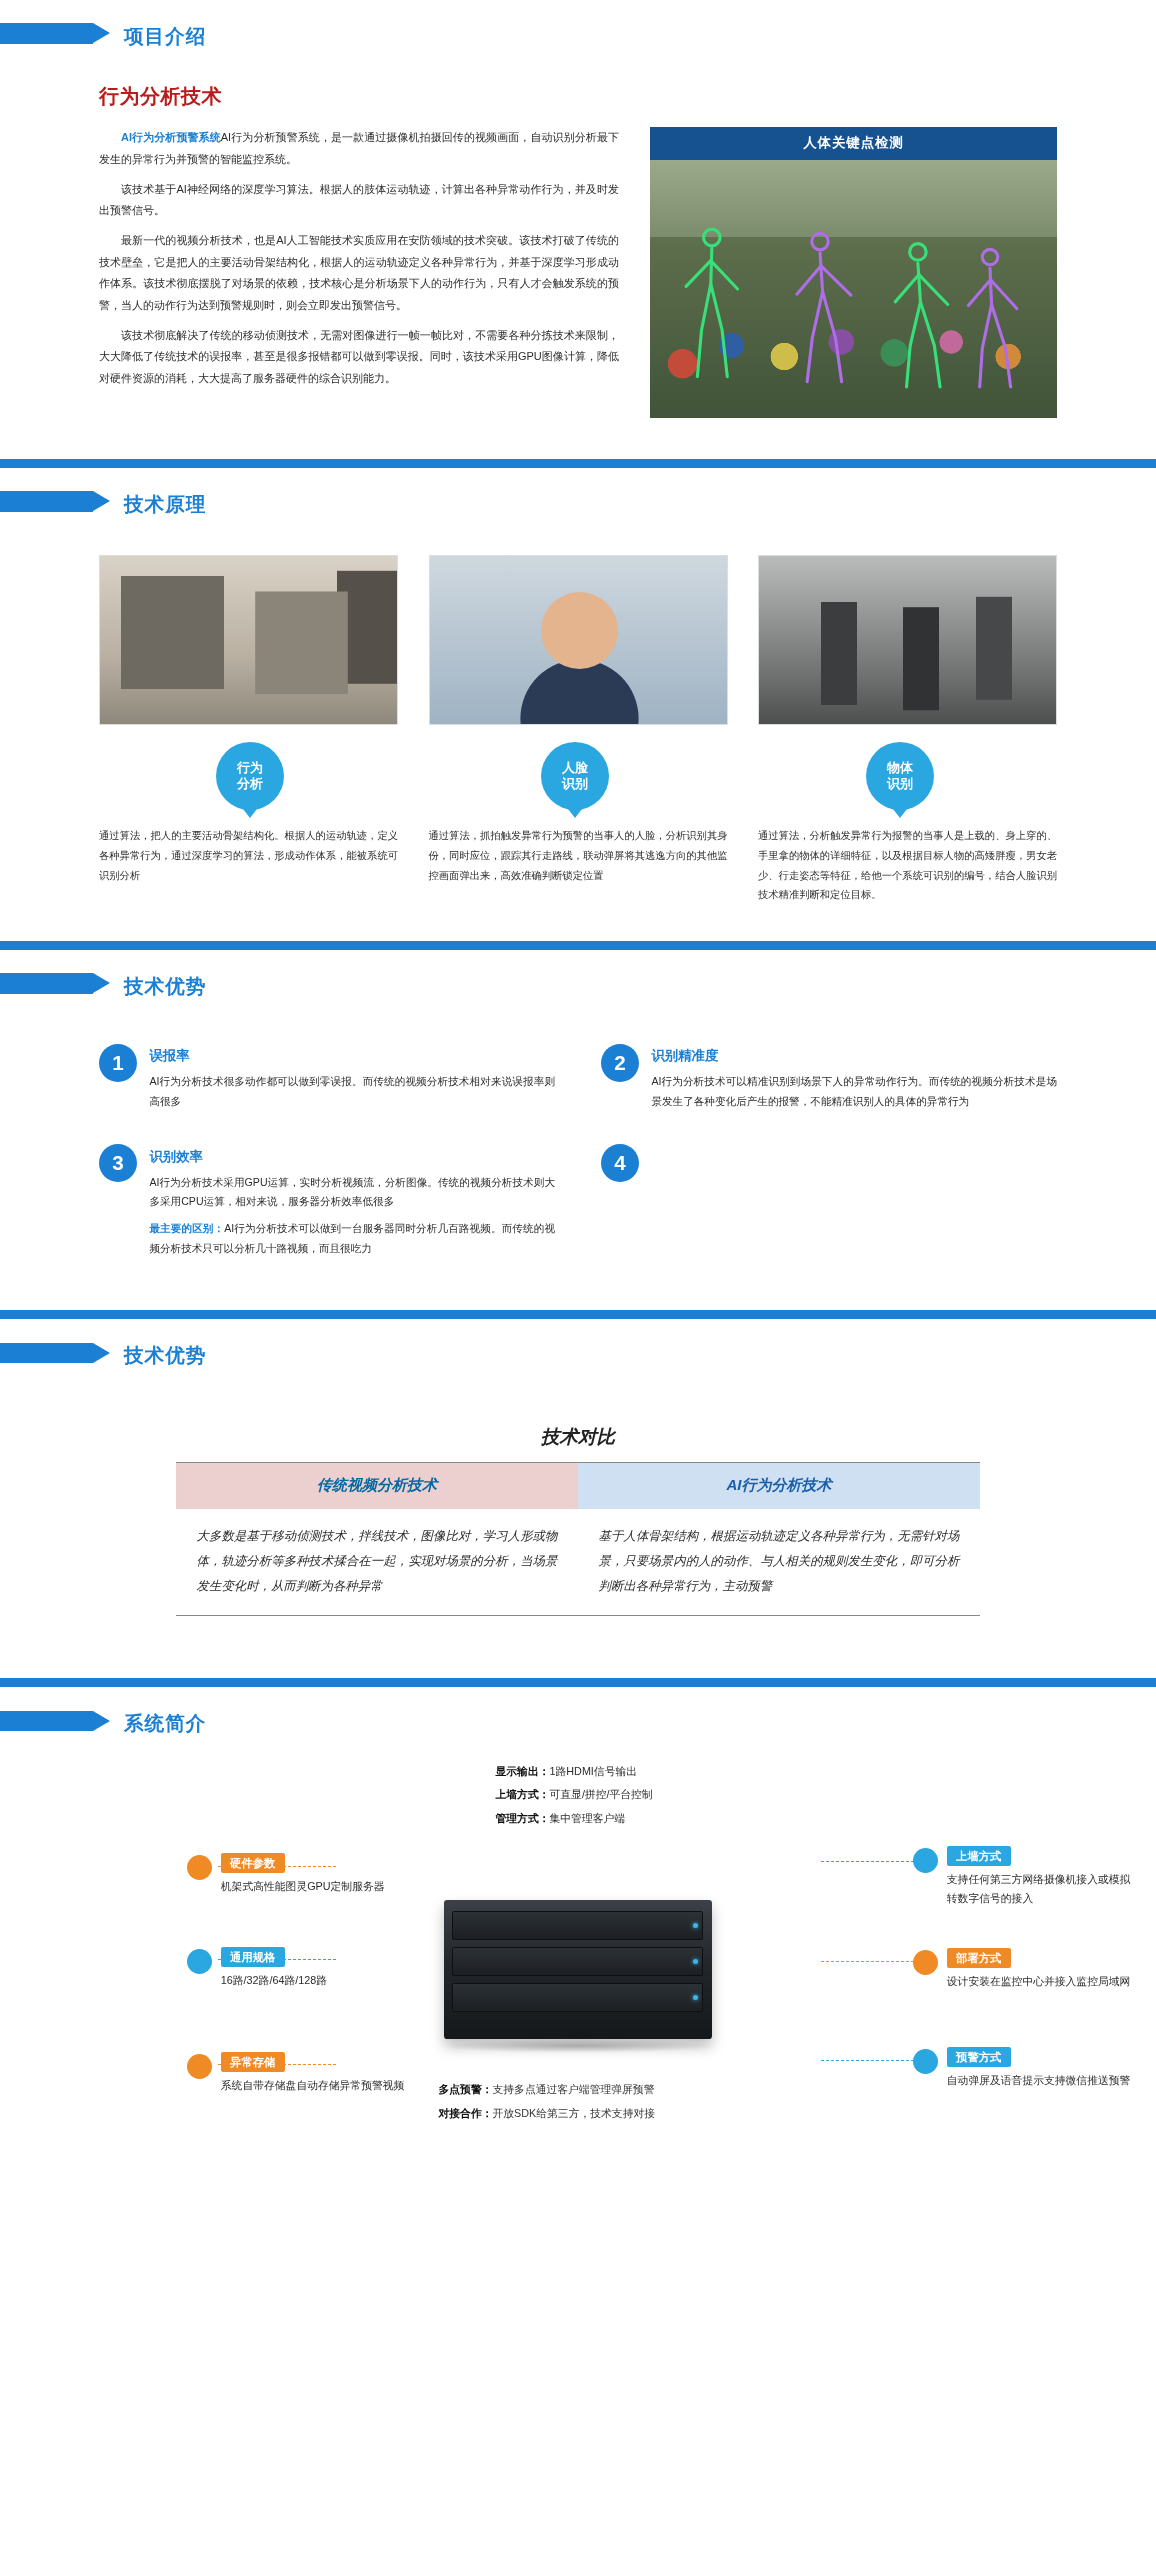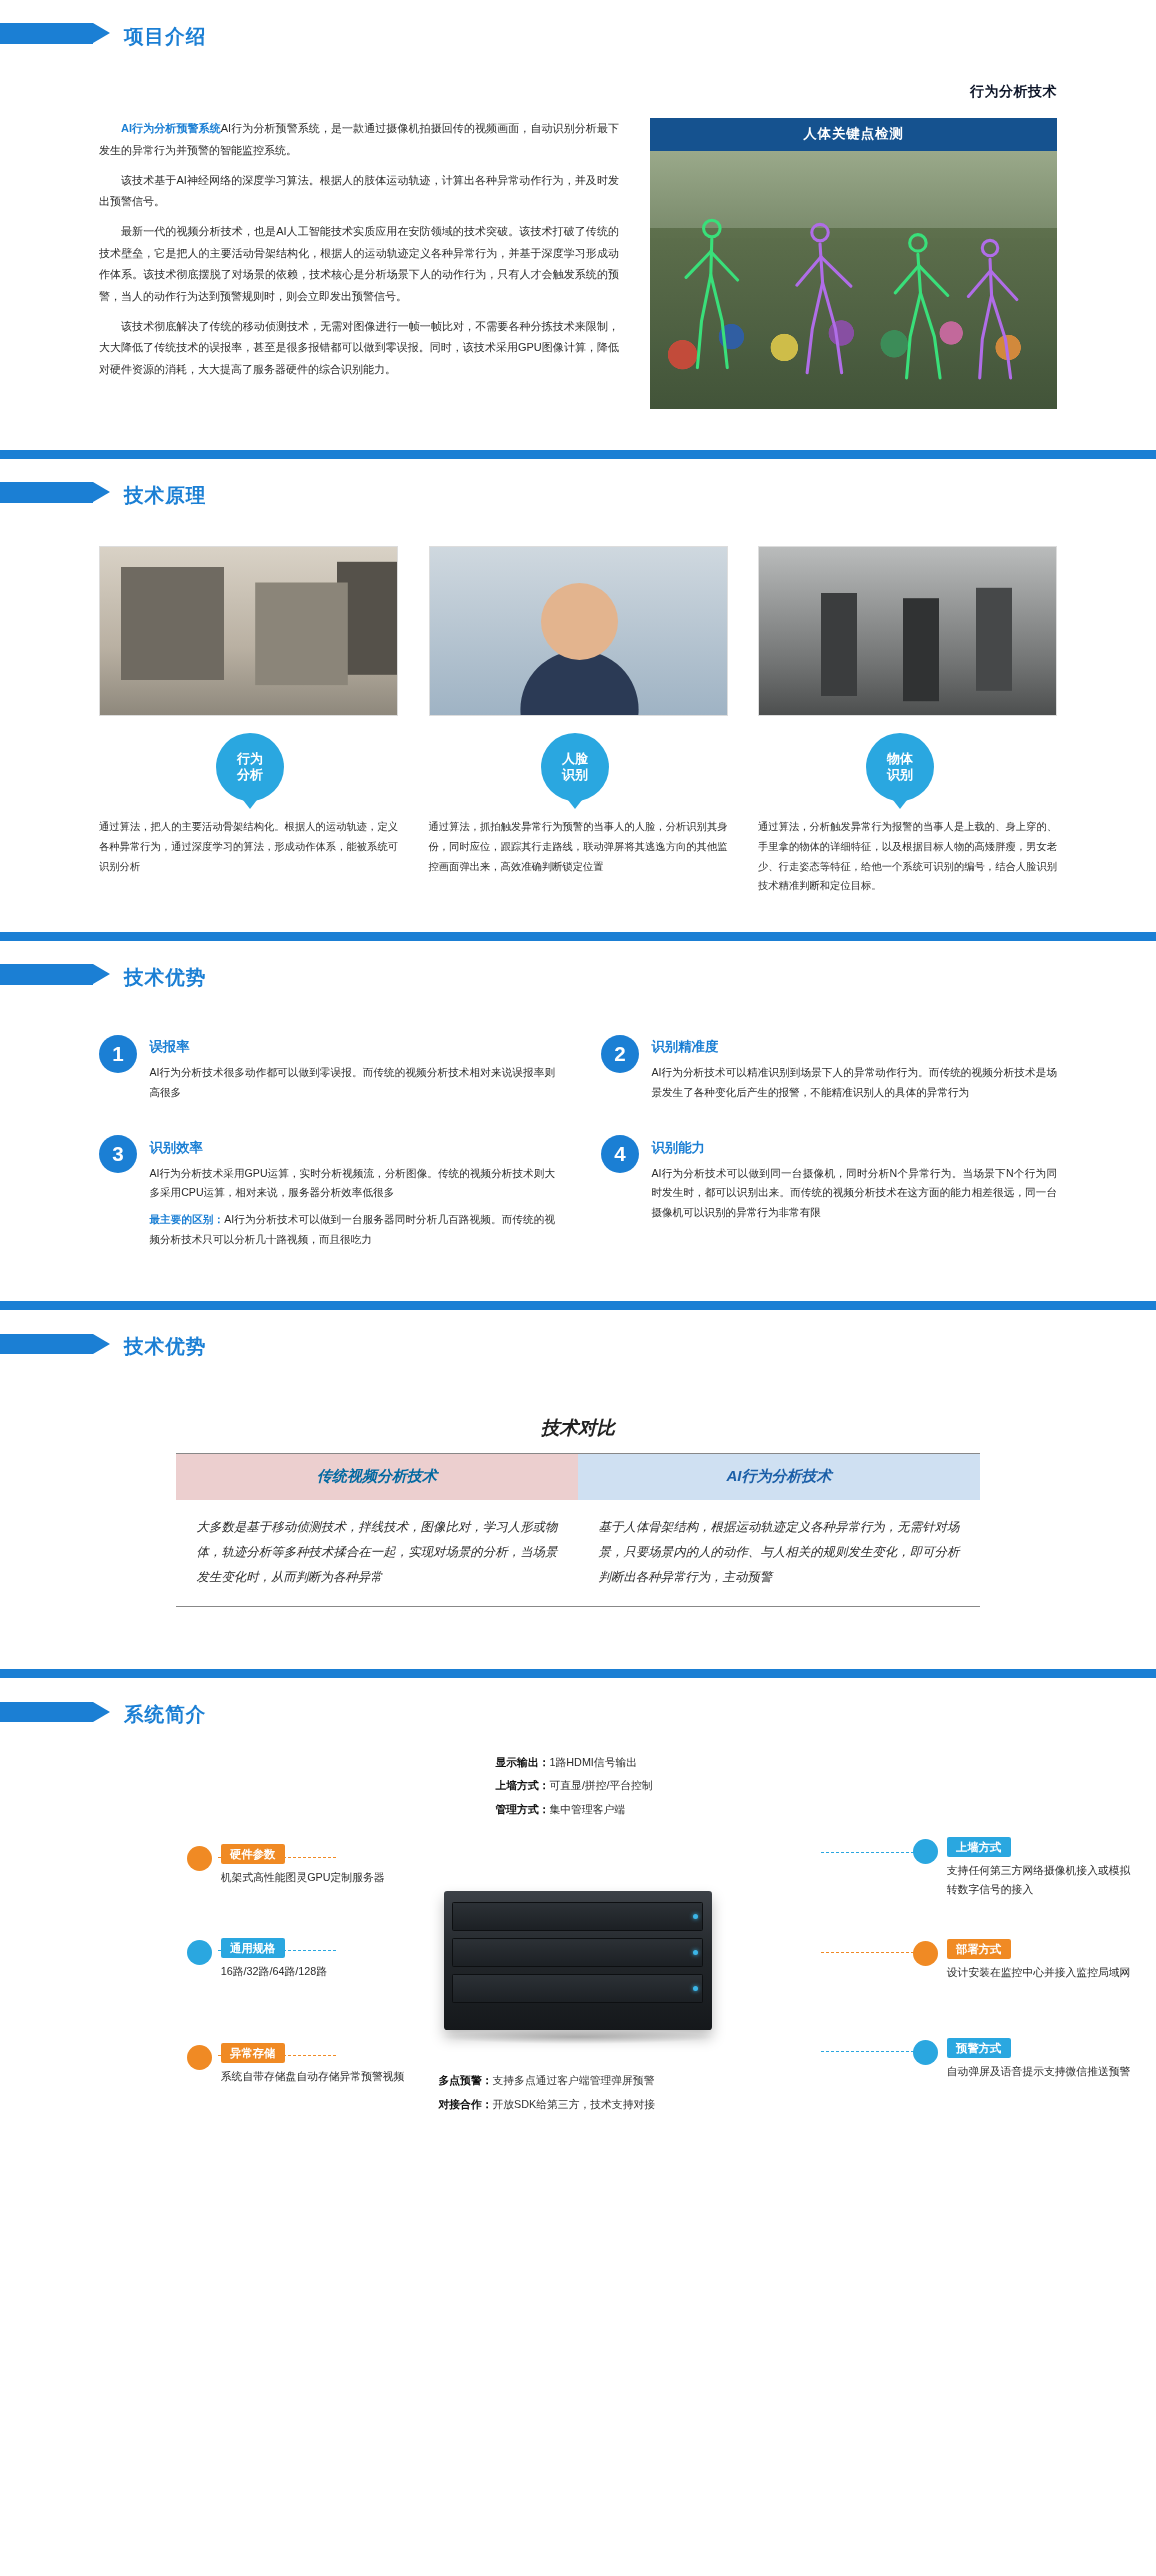--- a/index.html
+++ b/index.html
@@ -58,24 +58,24 @@
   
   .s1 {
     padding: 15.5px 0 0 0;
   }
   .s1-inner {
     width: 958px;
     margin: 0 auto;
     position: relative;
   }
   .s1-title {
-    text-align: right;
-    font-size: 14px;
+    text-align: left;
+    font-size: 20px;
     font-weight: bold;
-    color: #0f172a;
+    color: #b91c1c;
     margin: 9.3px 0 17.5px 0;
     letter-spacing: 0.5px;
   }
   .s1-body {
     display: flex;
     gap: 31px;
     align-items: flex-start;
   }
   .s1-text {
     width: 520px;
@@ -413,24 +413,20 @@
         <div class="adv-body">
           <div class="adv-title">识别效率</div>
           <div class="adv-text">AI行为分析技术采用GPU运算，实时分析视频流，分析图像。传统的视频分析技术则大多采用CPU运算，相对来说，服务器分析效率低很多</div>
           <div class="adv-text" style="margin-top:7.2px">
             <span class="strong">最主要的区别：</span><span>AI行为分析技术可以做到一台服务器同时分析几百路视频。而传统的视频分析技术只可以分析几十路视频，而且很吃力</span>
           </div>
         </div>
       </div>
       <div class="adv">
         <div class="adv-num">4</div>
-        <div class="adv-body">
-          <div class="adv-title">识别能力</div>
-          <div class="adv-text">AI行为分析技术可以做到同一台摄像机，同时分析N个异常行为。当场景下N个行为同时发生时，都可以识别出来。而传统的视频分析技术在这方面的能力相差很远，同一台摄像机可以识别的异常行为非常有限</div>
-        </div>
       </div>
     </div>
   </div>
 
   <div style="height:31px"></div>
   <div class="sec-rule"></div>
 
   <div class="sec-head">
     <div class="bar-long"></div>
     <div class="arrow"></div>

